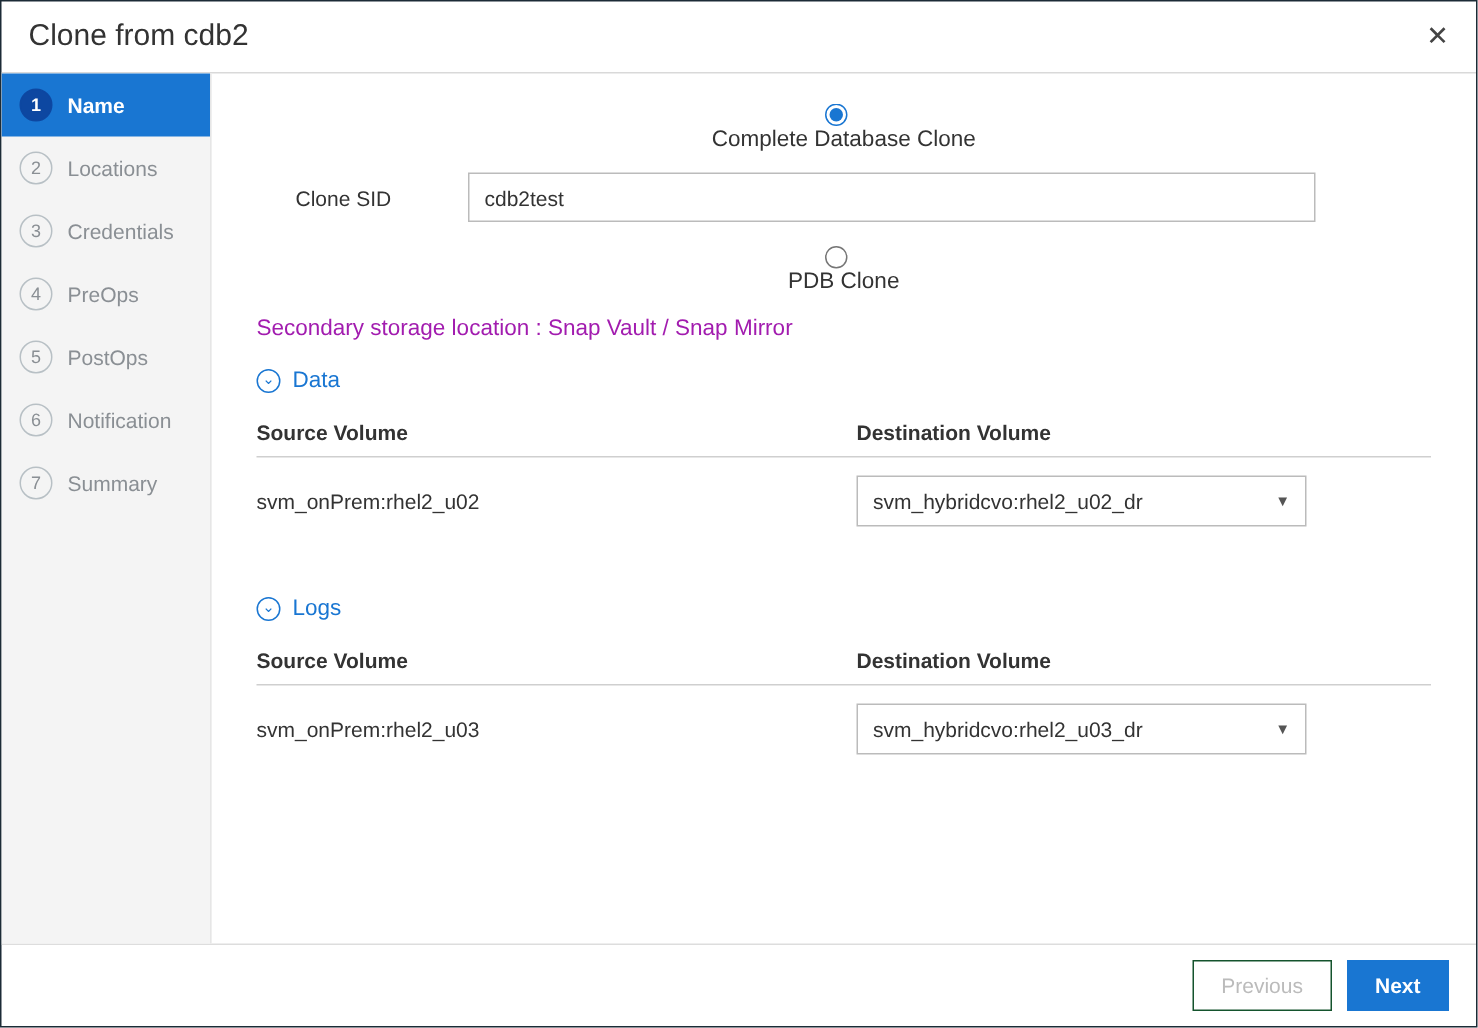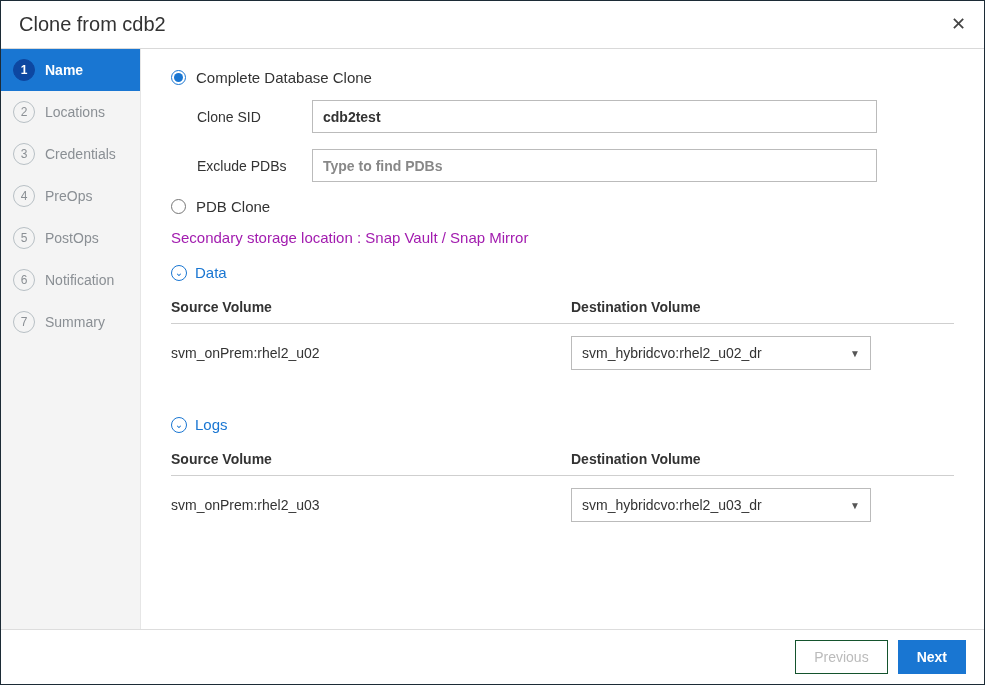--- a/index.html
+++ b/index.html
@@ -73,20 +73,21 @@
     flex: 1;
     padding: 20px 30px 10px 30px;
     overflow: auto;
   }
   .radio-row {
     display: flex;
     align-items: center;
     margin-bottom: 14px;
     color: #333;
     font-size: 15px;
+    flex-direction: column;
   }
   .radio-row input[type="radio"]{
     width: 15px; height:15px; margin-right: 10px;
     accent-color: #1976d2;
   }
   .form-group {
     display: flex;
     align-items: center;
     margin: 10px 0 16px 26px;
   }
@@ -95,21 +96,20 @@
     color: #333;
     font-size: 14px;
   }
   .text-input {
     flex: 0 0 565px;
     height: 33px;
     border: 1px solid #bbb;
     padding: 12px 10px;
     font-size: 14px;
     color: #333;
-    font-weight: bold;
   }
   .text-input::placeholder { color: #888; }
   .section-title {
     font-size: 15px;
     color: #a21caf;
     margin: 12px 0 18px 0;
   }
   .collapser {
     display: flex;
     align-items: center;
@@ -237,24 +237,20 @@
     <label class="radio-row">
       <input type="radio" name="cloneType" checked="" style="">
       <span>Complete Database Clone</span>
     </label>
 
     <div class="form-group">
       <div class="form-label">Clone SID</div>
       <input class="text-input" type="text" value="cdb2test" style="">
     </div>
 
-    <div class="form-group">
-      <div class="form-label">Exclude PDBs</div>
-      <input class="text-input" type="text" placeholder="Type to find PDBs" style="">
-    </div>
 
     <label class="radio-row">
       <input type="radio" name="cloneType" style="">
       <span>PDB Clone</span>
     </label>
 
     <div class="section-title">Secondary storage location : Snap Vault / Snap Mirror</div>
 
     <div class="collapser">
       <span class="chev">⌄</span>

